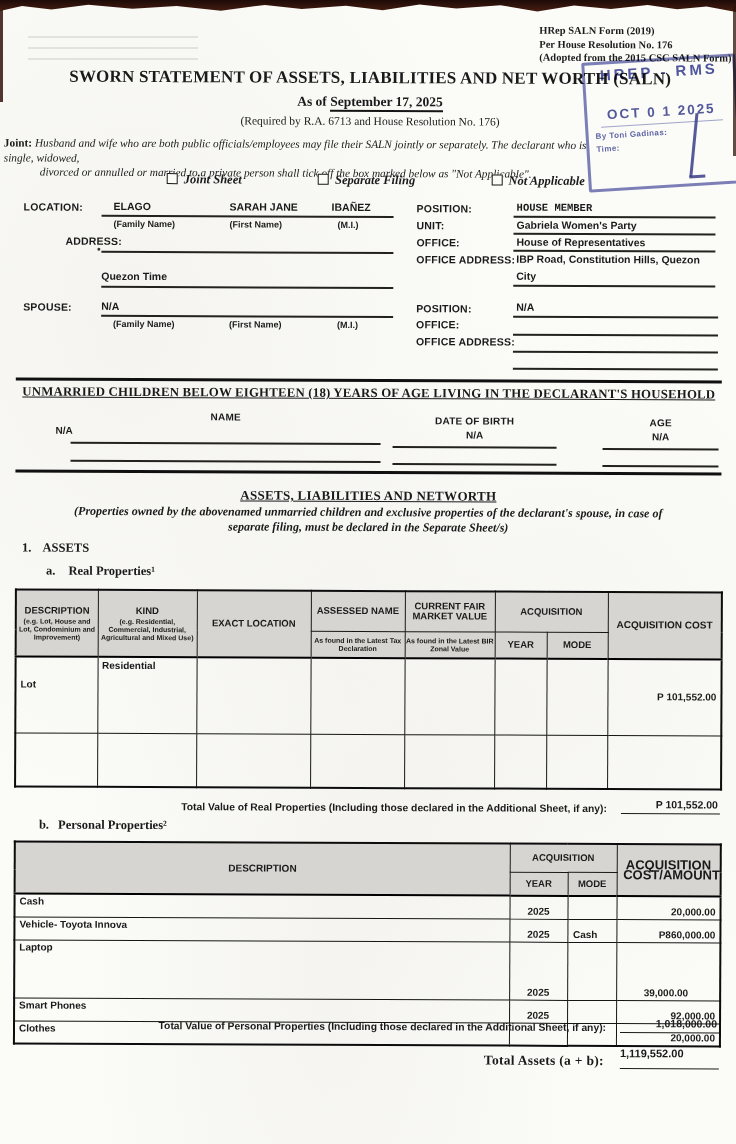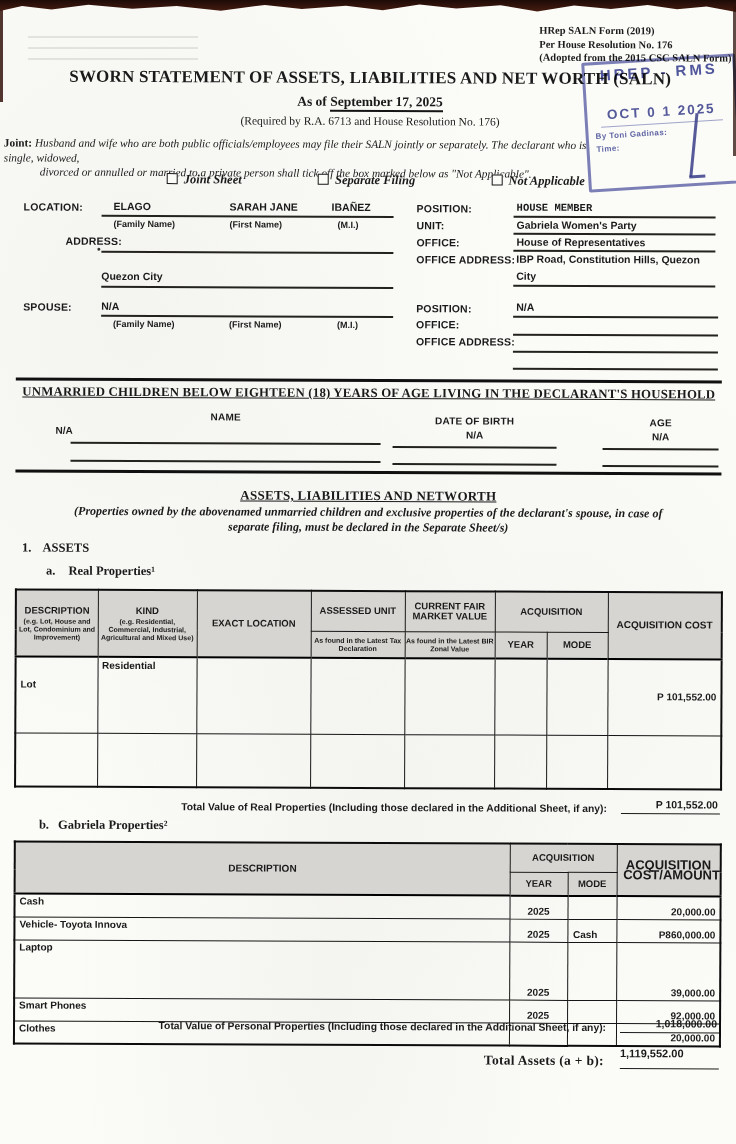--- a/index.html
+++ b/index.html
@@ -108,21 +108,21 @@
     <div class="abs val" style="left:228px;top:201px;">SARAH JANE</div>
     <div class="abs val" style="left:330px;top:201px;">IBAÑEZ</div>
     <div class="ln" style="left:100px;top:216px;width:292px;"></div>
     <div class="abs sub" style="left:112px;top:220px;">(Family Name)</div>
     <div class="abs sub" style="left:228px;top:220px;">(First Name)</div>
     <div class="abs sub" style="left:336px;top:220px;">(M.I.)</div>
 
     <div class="abs lbl" style="left:22px;top:236px;margin-left:42px;">ADDRESS:</div>
     <div class="speck" style="left:96px;top:249px;"></div>
     <div class="ln" style="left:100px;top:252px;width:292px;"></div>
-    <div class="abs val" style="left:100px;top:271px;">Quezon City</div>
+    <div class="abs val" style="left:100px;top:271px;">Quezon Time</div>
     <div class="ln" style="left:100px;top:287px;width:292px;"></div>
 
     <div class="abs lbl" style="left:22px;top:302px;">SPOUSE:</div>
     <div class="abs val" style="left:100px;top:301px;">N/A</div>
     <div class="ln" style="left:100px;top:316px;width:292px;"></div>
     <div class="abs sub" style="left:112px;top:320px;">(Family Name)</div>
     <div class="abs sub" style="left:228px;top:320px;">(First Name)</div>
     <div class="abs sub" style="left:336px;top:320px;">(M.I.)</div>
 
     <div class="abs lbl" style="left:415px;top:202px;">POSITION:</div>
@@ -195,21 +195,21 @@
             <div class="hnote">(e.g. Lot, House and Lot, Condominium and Improvement)</div>
           </td>
           <td rowspan="2" class="hb">
             <div class="hmain">KIND</div>
             <div class="hnote">(e.g. Residential, Commercial, Industrial, Agricultural and Mixed Use)</div>
           </td>
           <td rowspan="2" class="hb">
             <div class="hmain">EXACT LOCATION</div>
           </td>
           <td>
-            <div class="hmain">ASSESSED UNIT</div>
+            <div class="hmain">ASSESSED NAME</div>
           </td>
           <td>
             <div class="hmain">CURRENT FAIR MARKET VALUE</div>
           </td>
           <td colspan="2">
             <div class="hmain">ACQUISITION</div>
           </td>
           <td rowspan="2" class="hb">
             <div class="hmain" style="font-size:10px;">ACQUISITION COST</div>
           </td>
@@ -259,21 +259,21 @@
       </tbody>
     </table>
 
     <div class="total-row" style="top:797px;">
       <div class="total-lbl">Total Value of Real Properties (Including those declared in the Additional Sheet, if any):</div>
       <div class="total-val">P 101,552.00</div>
     </div>
 
     <div class="abs serif b" style="left:40px;top:819px;font-size:12.5px;">
       <span>b.</span>
-      <span style="margin-left:6px;">Gabriela Properties²</span>
+      <span style="margin-left:6px;">Personal Properties²</span>
     </div>
 
     <table class="pp-table">
       <colgroup>
           <col style="width:495px">
           <col style="width:58px">
           <col style="width:49px">
           <col style="width:104px">
         </colgroup>
       <thead>
@@ -326,21 +326,21 @@
         </tr>
         <tr style="height:23px;">
           <td>
               <div class="cell-txt" style="margin:1px 0 0 4px;">Laptop</div>
             </td>
           <td style="vertical-align:bottom;">
               <div class="cell-txt" style="text-align:center;padding-bottom:2px;">2025</div>
             </td>
           <td></td>
           <td style="vertical-align:bottom;">
-              <div class="cell-txt" style="text-align:right;padding:0 4px 2px 0;margin-top:44px;">39,000.00</div>
+              <div class="cell-txt" style="text-align:center;padding:0 4px 2px 0;margin-top:44px;">39,000.00</div>
             </td>
         </tr>
         <tr style="height:23px;">
           <td>
               <div class="cell-txt" style="margin:1px 0 0 4px;">Smart Phones</div>
             </td>
           <td style="vertical-align:bottom;">
               <div class="cell-txt" style="text-align:center;padding-bottom:2px;">2025</div>
             </td>
           <td></td>

